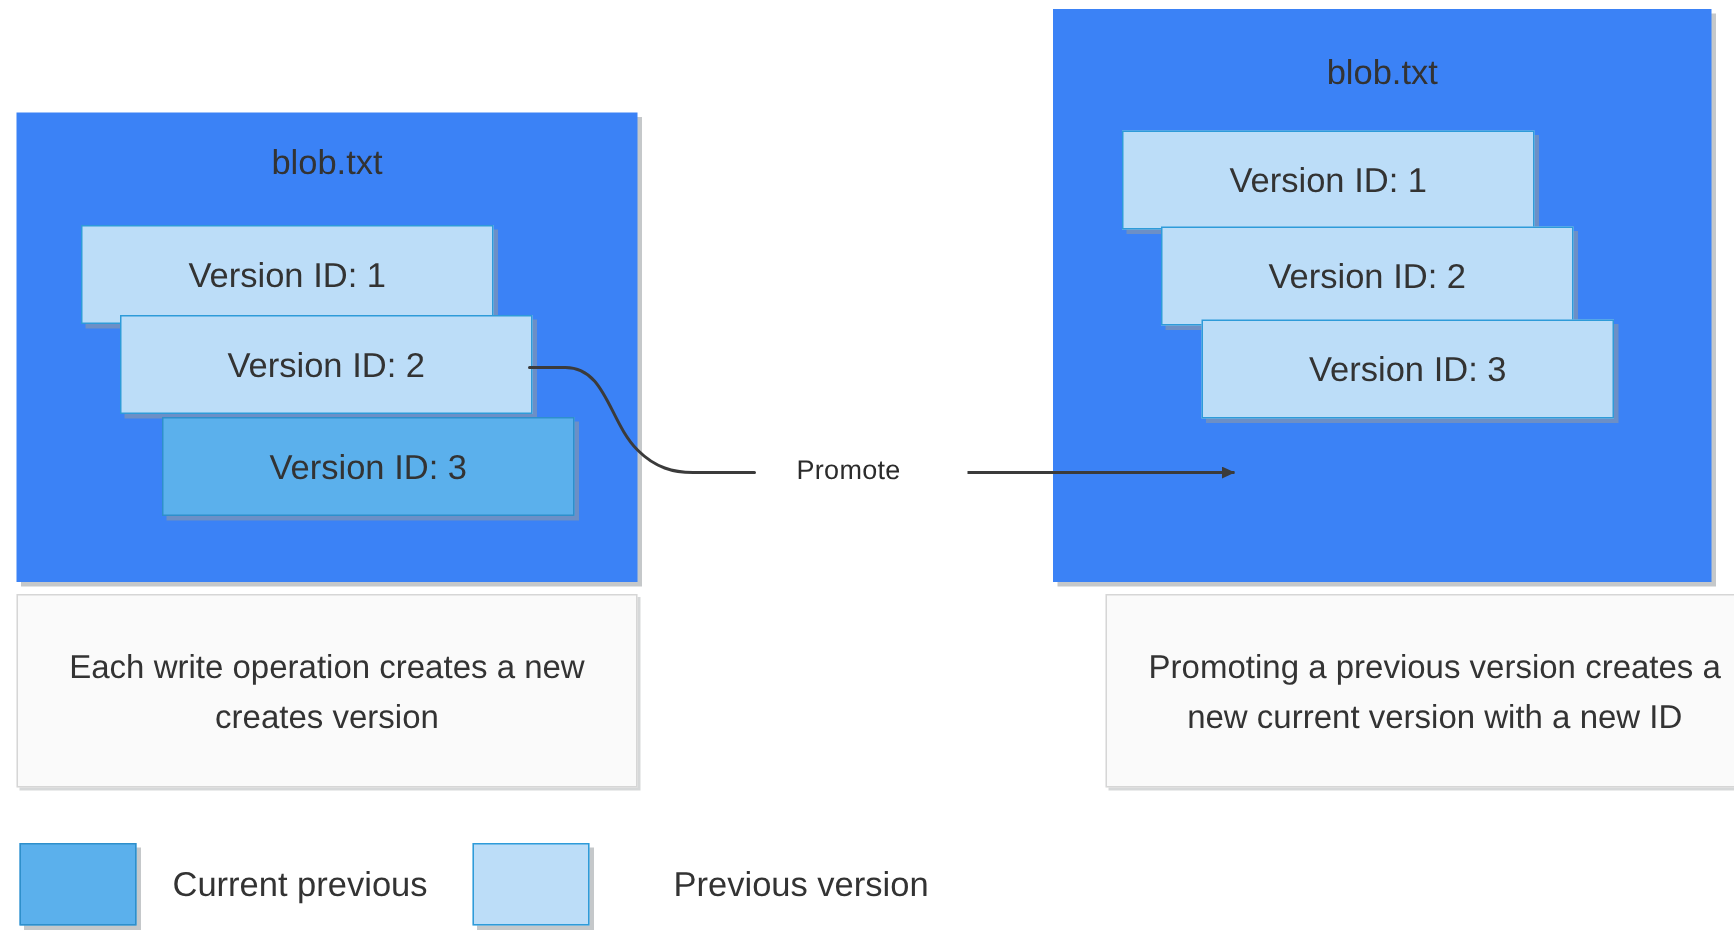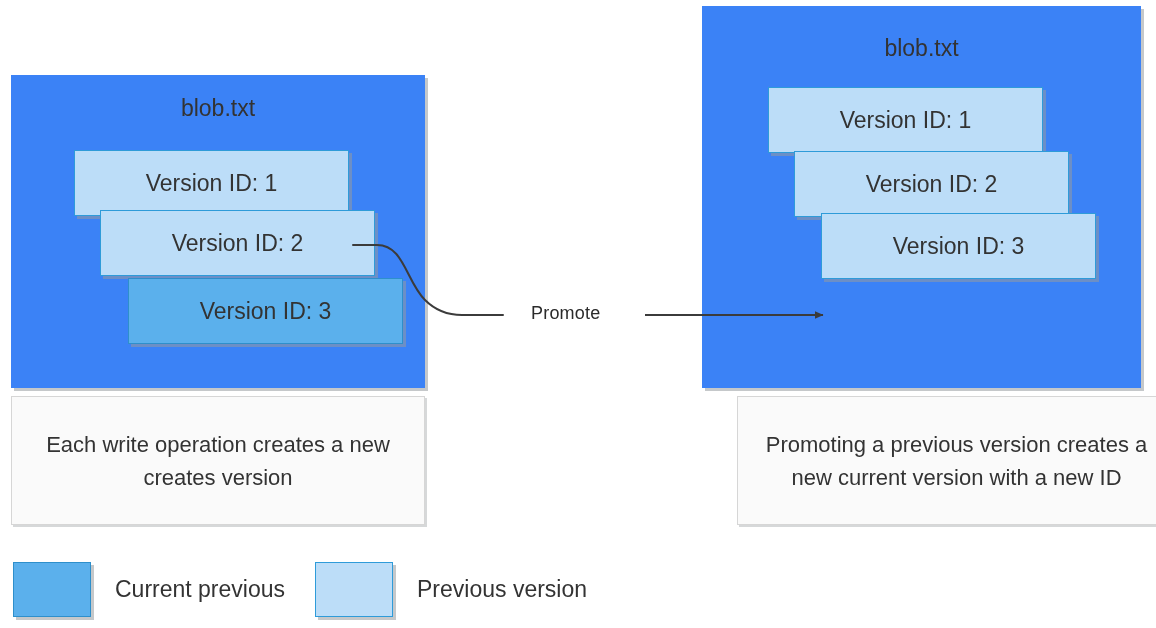--- a/index.html
+++ b/index.html
@@ -45,21 +45,20 @@
     height: 66px;
     width: 275px;
     display: flex;
     align-items: center;
     justify-content: center;
     font-size: 23px;
     line-height: 28px;
     color: #333333;
     white-space: nowrap;
     box-shadow: 3px 3px 0 0 rgba(150,155,158,0.55);
-    margin-left: 20px;
   }
   .vcard.prev {
     background: #BCDDF8;
     border: 1px solid #2E9BD9;
   }
   .vcard.current {
     background: #5BB0EC;
     border: 1px solid #2E8FCB;
   }
 
@@ -135,21 +134,21 @@
   }
   .legend-swatch.current  { background: #5BB0EC; border: 1px solid #2E8FCB; }
   .legend-swatch.previous { background: #BCDDF8; border: 1px solid #2E9BD9; }
   .legend-label {
     font-size: 23px;
     line-height: 28px;
     color: #333333;
     white-space: nowrap;
     margin-left: 24px;
   }
-  #legend-item-previous { margin-left: 30px; }
+  #legend-item-previous { margin-left: 30px; gap: 32px; }
 </style>
 </head>
 <body>
 
 <div class="panel" id="panel-left">
   <div class="panel-title">blob.txt</div>
 
   <div class="vcard prev" id="l-v1">
     <span>Version ID: 1</span>
   </div>

